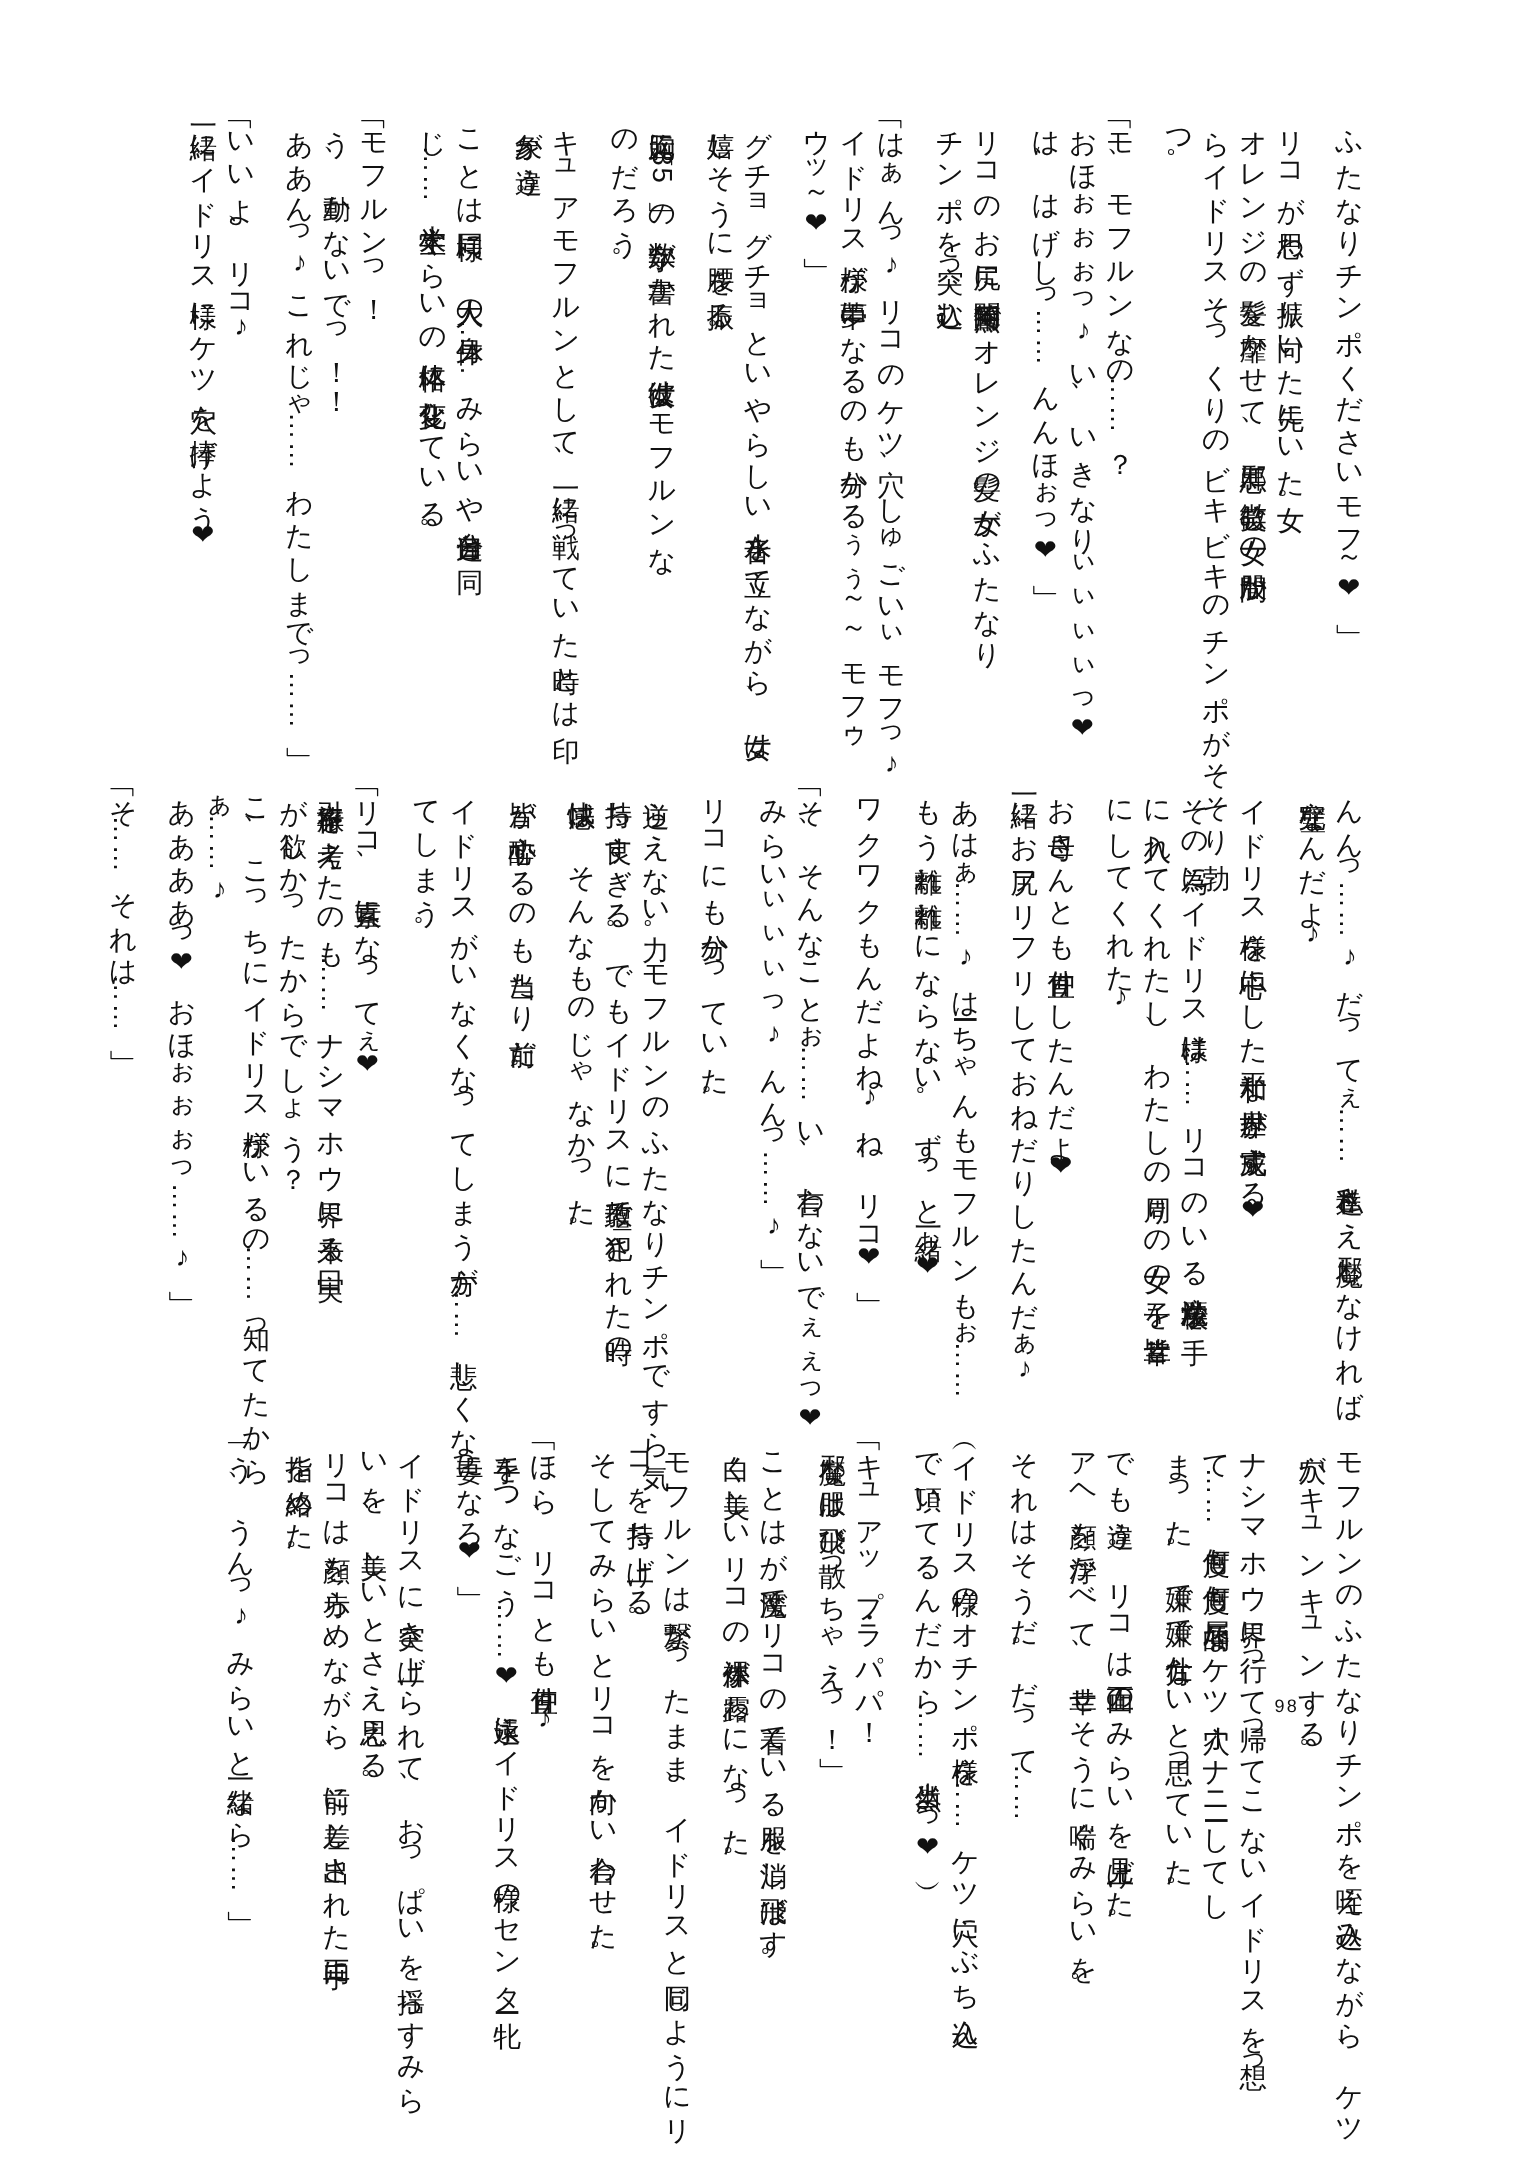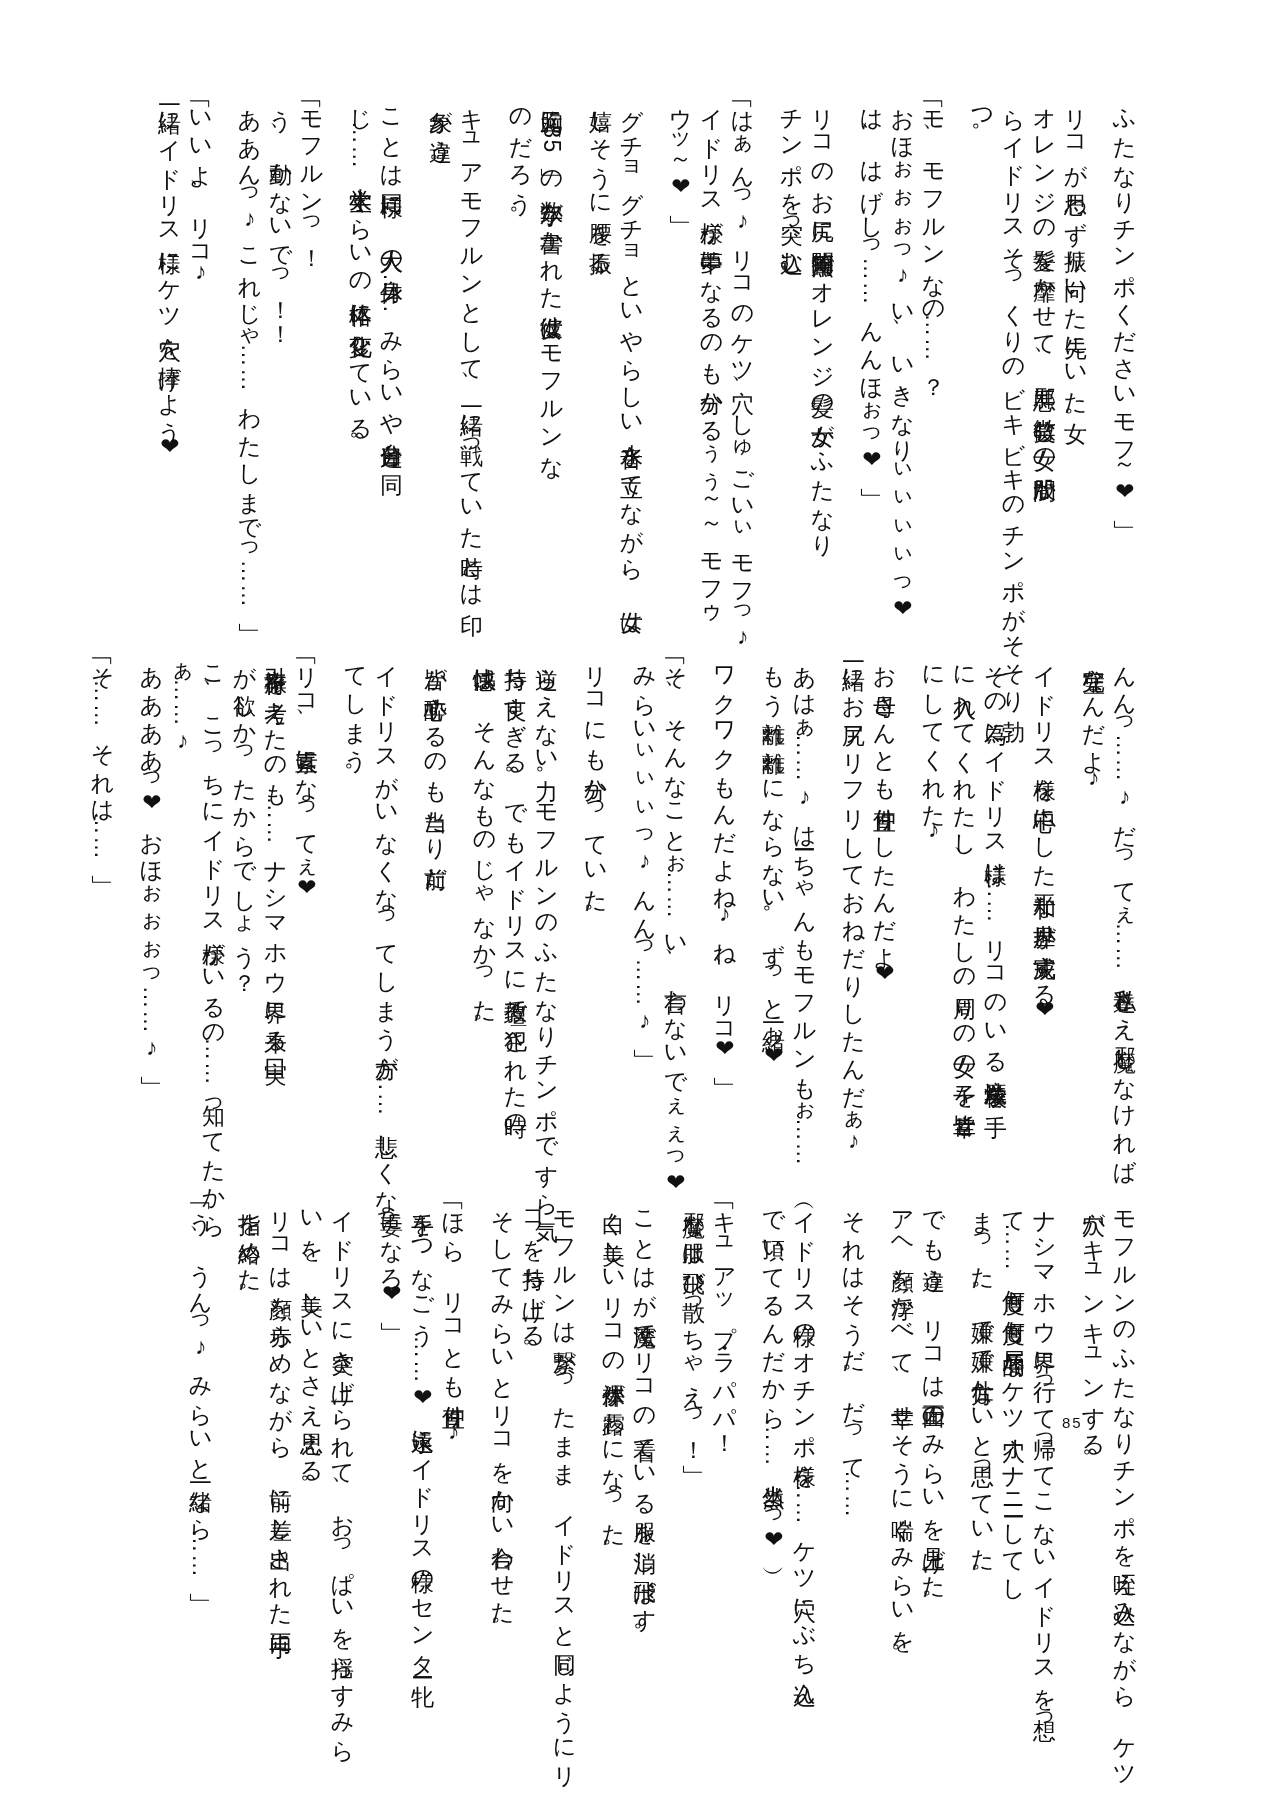--- a/index.html
+++ b/index.html
@@ -201,14 +201,14 @@
       <div class="para">
         <p class="line">イドリスに突き上げられて、おっぱいを揺らすみら</p>
         <p class="line">いを、美しいとさえ思える。</p>
         <p class="line">リコは顔を赤らめながら、前に差し出された両手に</p>
         <p class="line">指を絡めた。</p>
       </div>
       <div class="para">
         <p class="line">「う、うんっ♪みらいと一緒なら……」</p>
       </div>
     </div>
-  <span class="page-number">85</span>
+  <span class="page-number">98</span>
 </div>
 
 </body></html>

